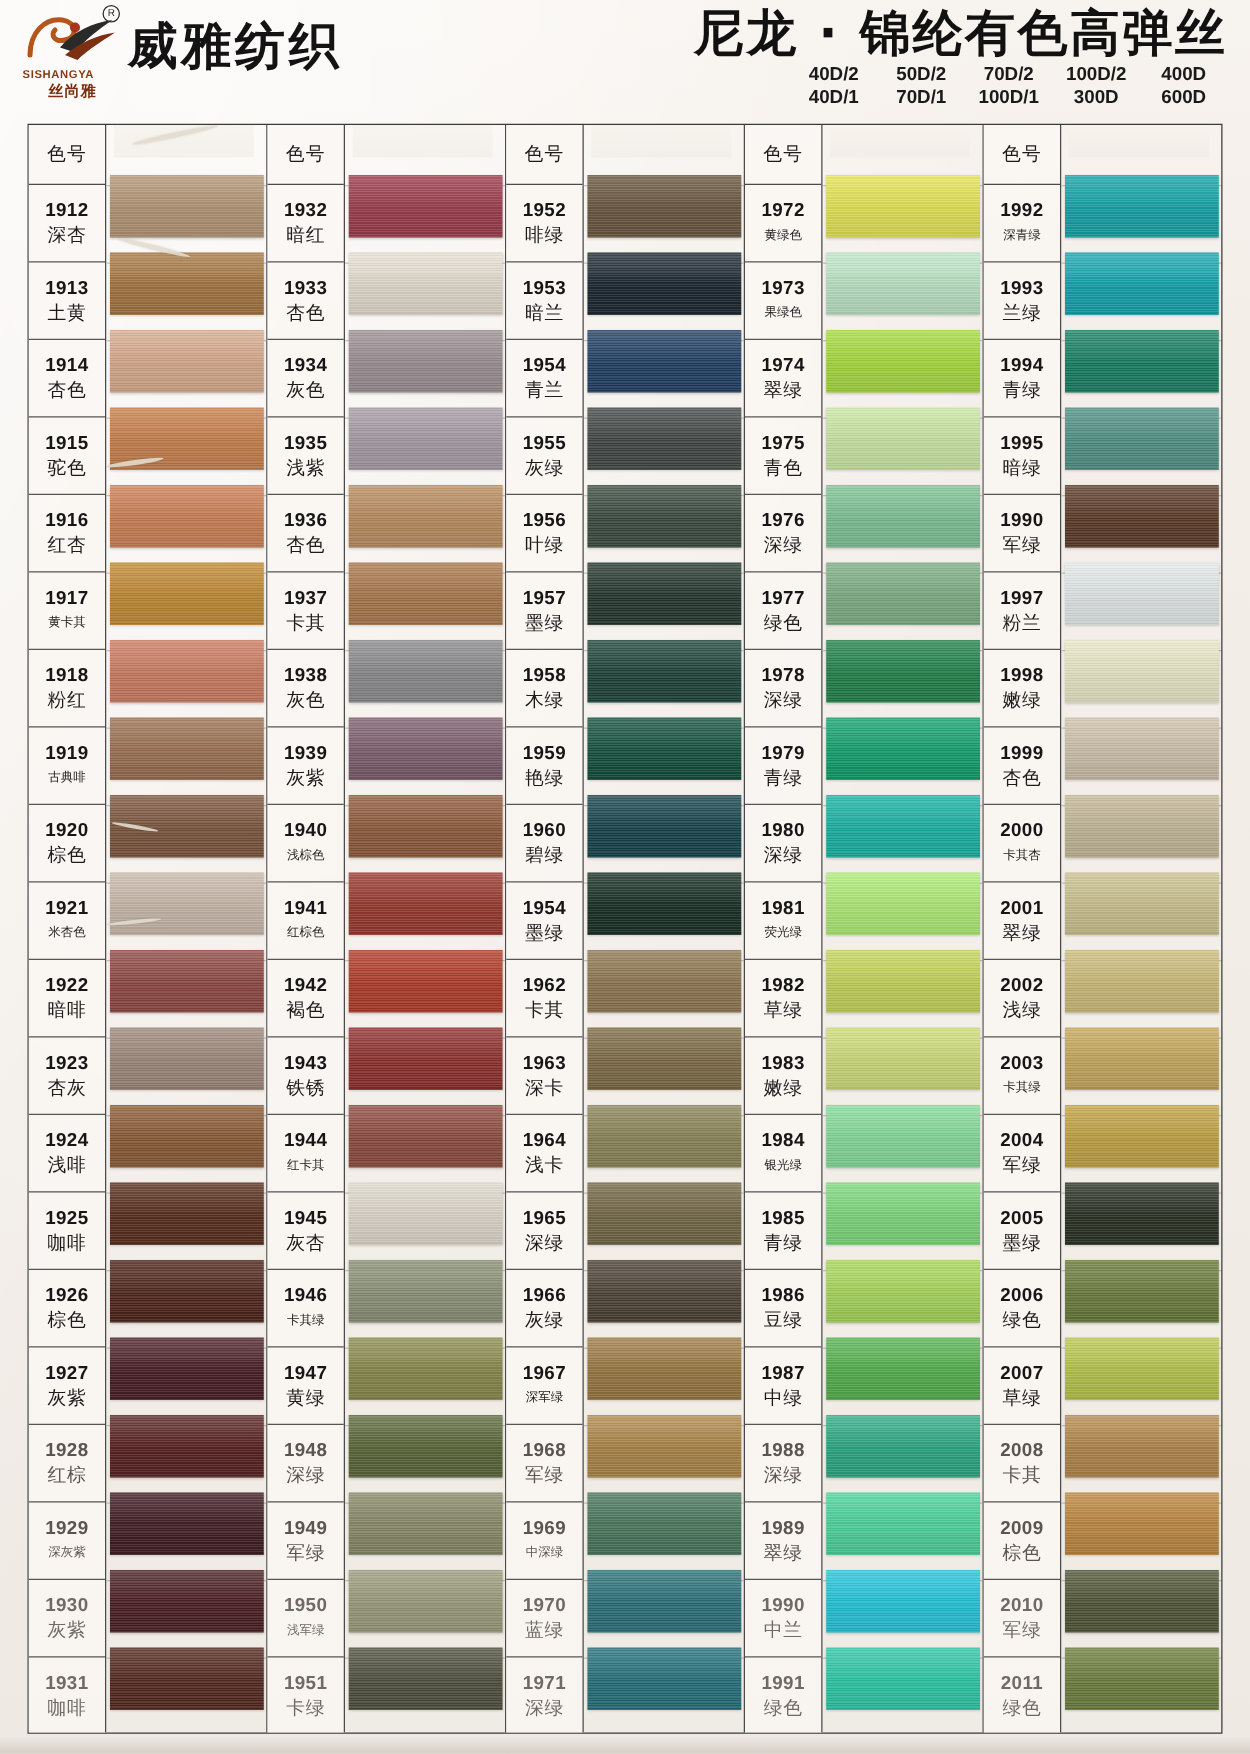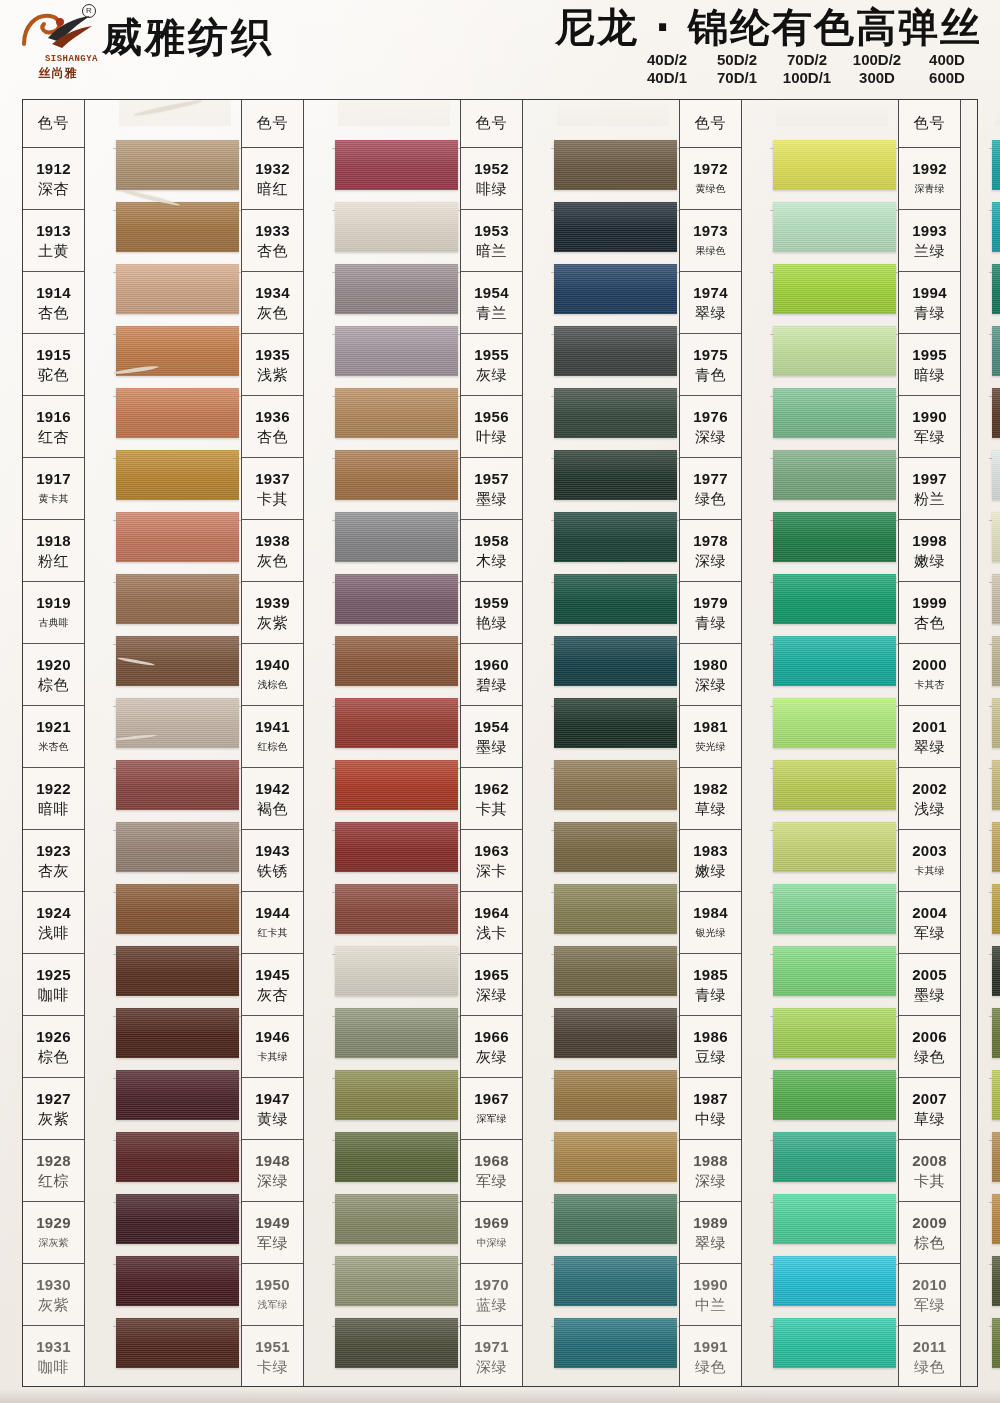--- a/index.html
+++ b/index.html
@@ -31,22 +31,22 @@
     font-family:"DejaVu Sans","Liberation Sans",sans-serif;
     font-weight:bold;font-size:40px;letter-spacing:3px;color:#131313;
     line-height:42px;
   }
   #brand-en{
     font-family:"Liberation Serif","DejaVu Serif",serif;
     font-weight:bold;font-size:22px;letter-spacing:2.5px;color:#161616;
     line-height:26px;margin-top:2px;
   }
   #logo-sub{
-    position:absolute;left:0;top:50px;width:80px;text-align:right;
-    font-family:Liberation Mono, monospace;font-weight:bold;
+    position:absolute;left:0;top:50px;width:80px;text-align:left;
+    font-family:Liberation Sans, sans-serif;font-weight:bold;
     font-size:9px;letter-spacing:.5px;color:#8a3a12;
   }
   #logo-sub2{
     position:absolute;left:0;top:61px;width:80px;text-align:center;
     font-family:"DejaVu Sans",sans-serif;font-weight:bold;
     font-size:12px;letter-spacing:1px;color:#7b2f10;
   }
   #reg-mark{
     position:absolute;right:2px;top:0px;width:12px;height:12px;border:1.3px solid #2a2a2a;
     border-radius:50%;color:#2a2a2a;font-size:8px;line-height:11px;text-align:center;
@@ -66,21 +66,21 @@
   }
   .spec-row span{width:70px;text-align:center;}
   
   #table{
     position:absolute;left:22px;top:99px;width:956px;height:1288px;
     display:flex;
     border:1.4px solid #3a3a3a;
     box-sizing:border-box;
     background:rgba(255,255,255,.10);
   }
-  .block{position:relative;display:flex;flex:none;height:100%;gap:28px;}
+  .block{position:relative;display:flex;flex:none;height:100%;}
   .codecol{
     width:62px;flex:none;height:100%;
     display:flex;flex-direction:column;
     border-right:1.2px solid #4a4a4a;
     box-sizing:border-box;
     background:rgba(250,247,243,.82);
     position:relative;z-index:3;
   }
   .swcol{
     width:129px;flex:none;height:100%;

